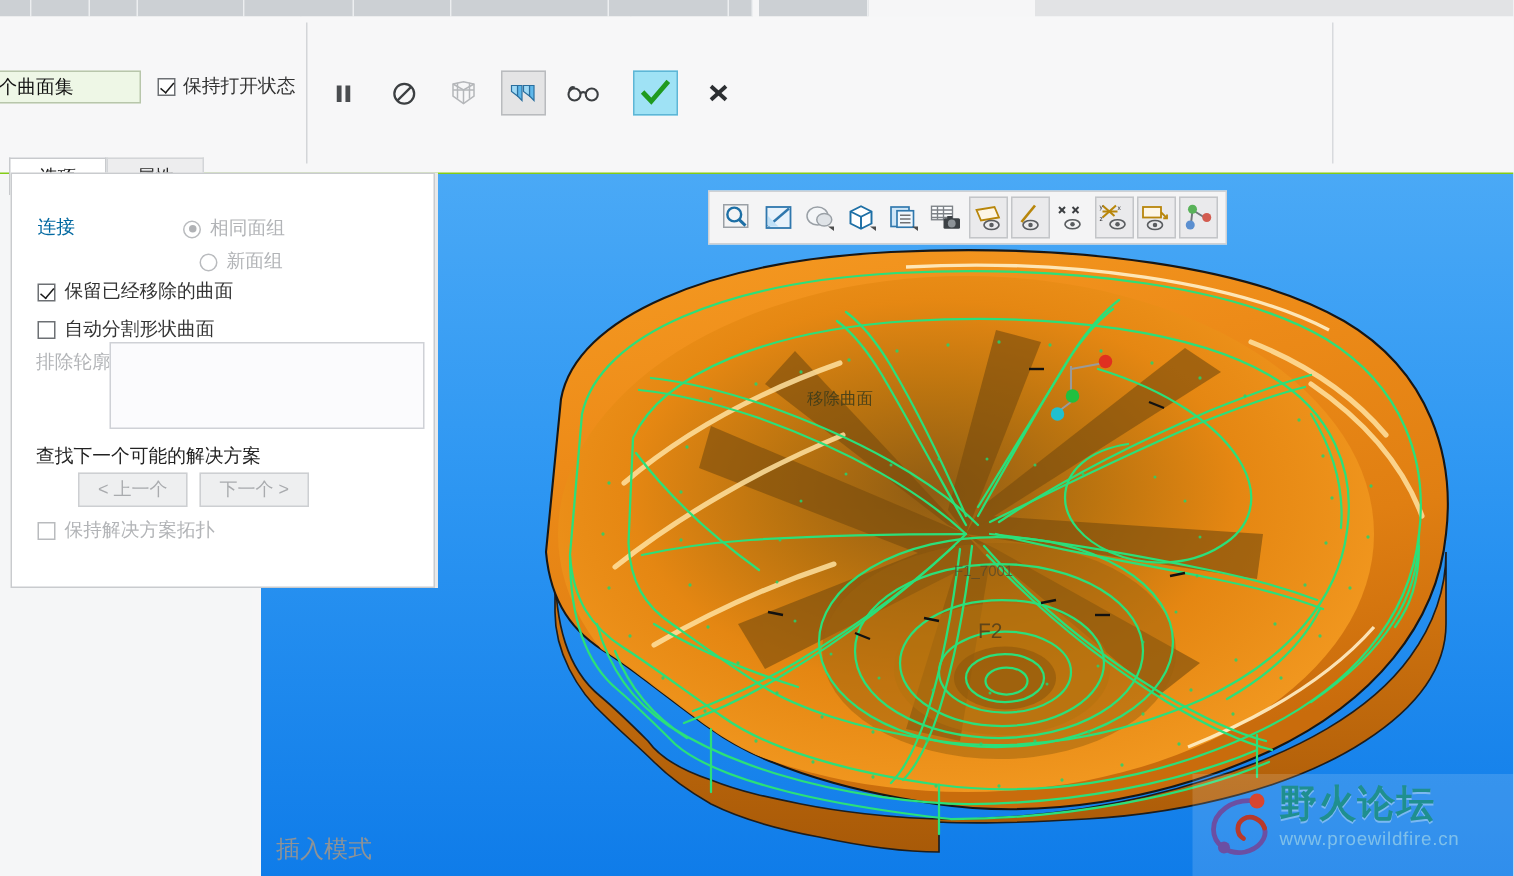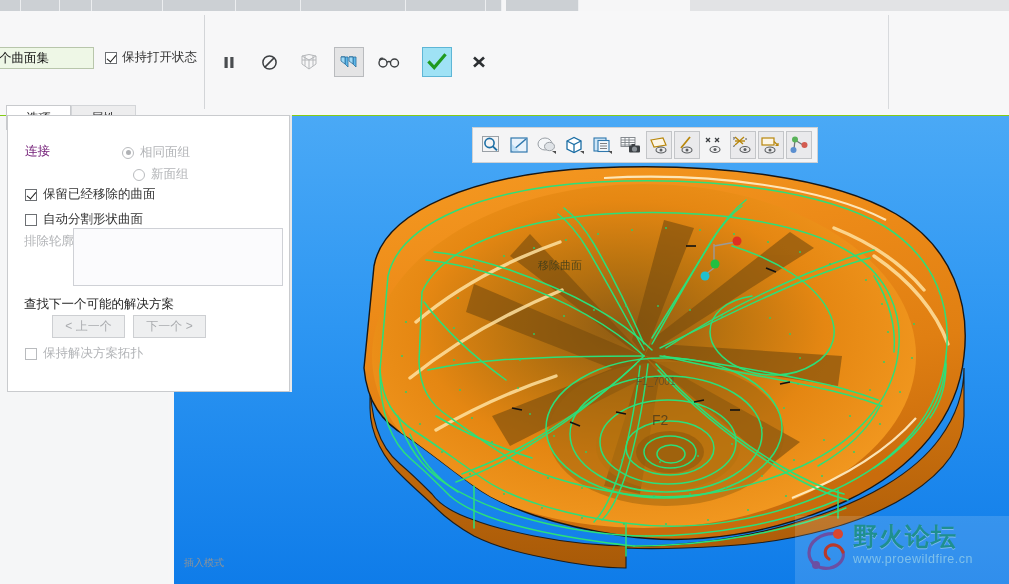--- a/index.html
+++ b/index.html
@@ -55,21 +55,21 @@
   #dash-icons{position:absolute;left:9px;top:36px;display:flex;align-items:center;}
   .dicon{width:30px;height:30px;display:flex;align-items:center;justify-content:center;
          box-sizing:border-box;margin-right:4px;}
   .dicon.pressed{background:#e4e4e5;border:1px solid #b9bbbe;}
   .dicon.hl{background:#9fe2f5;border:1px solid #5eb6d6;}
 
   
   #opt-panel{position:absolute;left:7px;top:115px;width:283px;height:277px;
     background:#ffffff;border:1px solid #c9cbce;box-sizing:border-box;z-index:6;}
   .row{position:absolute;display:flex;align-items:center;gap:6px;}
-  #conn-label{left:17px;top:27px;font-size:12.5px;color:#701a75;}
+  #conn-label{left:17px;top:27px;font-size:12.5px;color:#0369a1;}
   #rb-same{left:114px;top:28px;}
   #rb-new{left:125px;top:50px;}
   #cb-keepremoved{left:17px;top:70px;}
   #cb-autosplit{left:17px;top:95px;}
   #excl-label{position:absolute;left:16px;top:117px;font-size:12.5px;color:#b2b4b7;}
   #excl-box{position:absolute;left:65px;top:112px;width:210px;height:58px;
     background:#fbfbfd;border:1px solid #cfd1d6;box-sizing:border-box;}
   #findnext-label{position:absolute;left:16px;top:180px;font-size:12.5px;color:#222;}
   #nav-btns{position:absolute;left:17px;top:199px;display:flex;gap:8px;padding-left:27px;}
   .navbtn{width:73px;height:23px;background:#eeeff0;border:1px solid #cdcfd2;box-sizing:border-box;
@@ -83,21 +83,21 @@
   #opt-shadow{position:absolute;left:290px;top:115px;width:2px;height:277px;background:#e8e9ea;z-index:5;}
 
   
   #gfx-toolbar{position:absolute;left:298px;top:11px;height:36px;background:#f4f4f5;
     border:1px solid #cfd1d4;box-sizing:border-box;display:flex;align-items:center;padding:0 4px;}
   .gicon{width:26px;height:28px;margin:0 1px;display:flex;align-items:center;justify-content:center;
     box-sizing:border-box;}
   .gicon.boxed{background:#eaeaec;border:1px solid #c3c5c8;}
 
   
-  #insert-mode{position:absolute;left:10px;top:440px;font-size:10px;color:#8f9396;}
+  #insert-mode{position:absolute;left:10px;top:440px;font-size:16px;color:#8f9396;}
 
   
   #watermark{position:absolute;right:0px;bottom:0px;width:214px;height:68px;
     background:rgba(255,255,255,0.14);display:flex;align-items:center;}
   #wm-logo{position:absolute;left:6px;top:8px;width:52px;height:52px;}
   #wm-text{position:absolute;left:58px;top:6px;}
   #wm-title{font-size:25px;font-weight:bold;color:#1f8f8f;letter-spacing:1px;line-height:28px;
     text-shadow:0 1px 0 rgba(255,255,255,.35);}
   #wm-url{font-size:12.5px;color:#7fc0ea;letter-spacing:.5px;margin-top:2px;}
 

